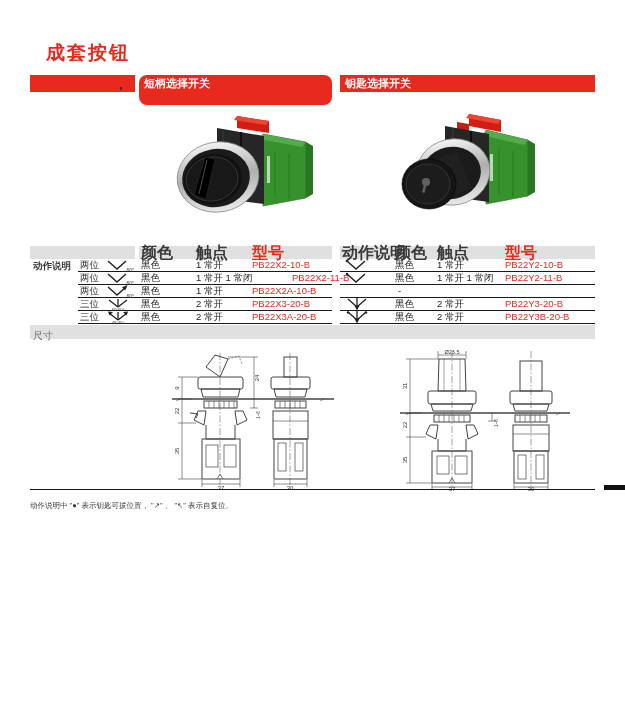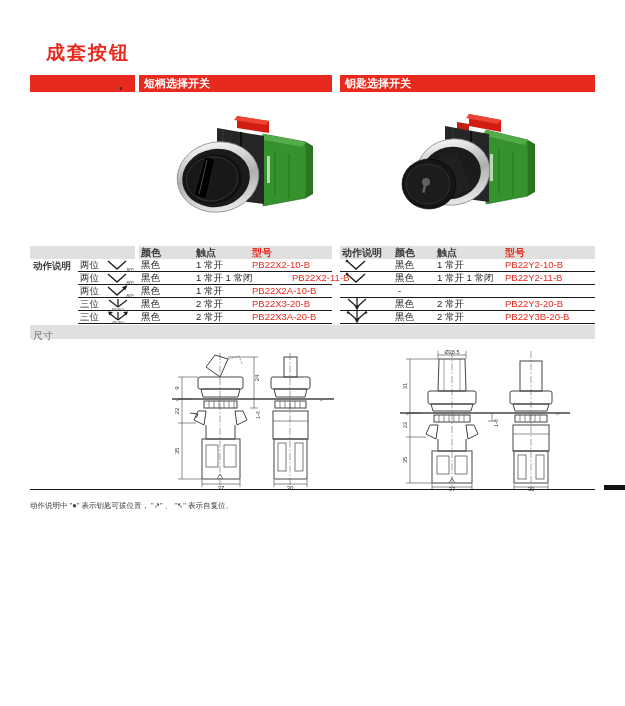--- a/index.html
+++ b/index.html
@@ -15,42 +15,42 @@
   .abs{position:absolute;}
   .title{
     font-size:19px;font-weight:bold;color:var(--brand-red);
     letter-spacing:2px;margin:16px;
   }
   .red-bar{
     background:var(--brand-red);color:#fff;font-size:11px;font-weight:bold;
     line-height:17px;padding-left:5px;box-sizing:border-box;white-space:nowrap;
   }
   .gray-row{background:var(--header-gray);}
-  .th{position:absolute;top:0;font-size:10px;font-weight:bold;color:#3a3a3a;line-height:13px;white-space:nowrap;}
+  .th{position:absolute;top:0;font-size:16px;font-weight:bold;color:#3a3a3a;line-height:13px;white-space:nowrap;}
   .th.model-th{color:var(--brand-red);}
   .trow{border-bottom:1px solid #1a1a1a;text-align:center;}
   .cell{position:absolute;top:0;font-size:9.5px;color:var(--ink);line-height:12px;white-space:nowrap;}
   .cell.model{color:var(--brand-red);}
   .size-label{font-size:10px;color:#6f6f6f;line-height:14px;padding-left:3px;display:inline-block;}
   .footnote{font-size:7.5px;color:#3c3c3c;white-space:nowrap;}
   .divider{background:#161616;}
   .edge-tick{background:#111;}
   .dot-mark{background:#333;}
   svg text{font-family:"Liberation Sans","DejaVu Sans",sans-serif;}
   .dim-text{fill:#333;stroke:none;}
 </style>
 </head>
 <body>
 
 <div class="abs" style="left:0;top:0;width:625px;height:706px;">
 
   <h1 class="title abs" style="left:30px;top:24px;">成套按钮</h1>
 
   <div class="red-bar abs" style="left:30px;top:75px;width:105px;height:17px;"></div>
-  <div class="red-bar abs" style="left:139px;top:75px;width:193px;height:17px;">短柄选择开关</div>
+  <div class="red-bar abs" style="left:139px;top:75px;width:193px;height:30px;border-radius:8px;">短柄选择开关</div>
   <div class="red-bar abs" style="left:340px;top:75px;width:255px;height:17px;">钥匙选择开关</div>
   <div class="dot-mark abs" style="left:120px;top:87px;width:2px;height:3px;"></div>
 
   <svg class="abs" style="left:163px;top:100px;" width="175" height="138" viewBox="0 0 175 138">
     <defs>
       <linearGradient id="chrome1" x1="0" y1="0" x2="0" y2="1">
         <stop offset="0" stop-color="#f4f4f4"></stop>
           <stop offset="0.5" stop-color="#aeaeae"></stop>
           <stop offset="1" stop-color="#e9e9e9"></stop>
       </linearGradient>

